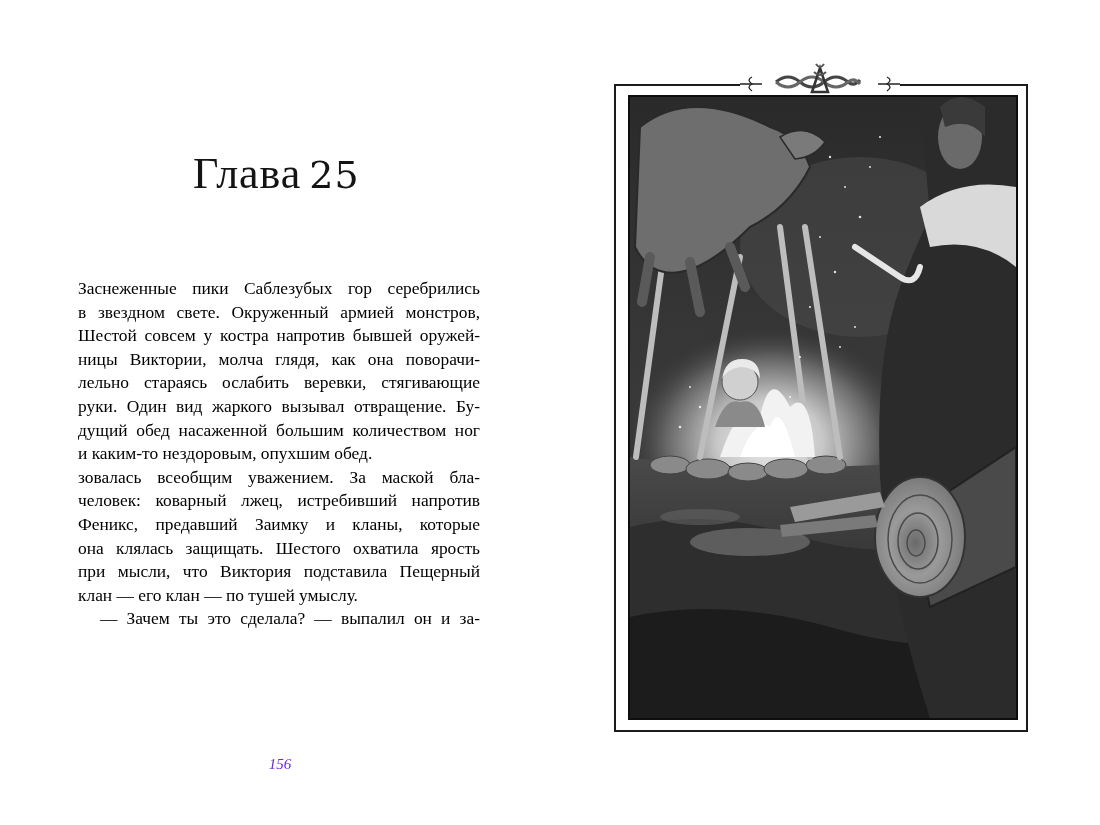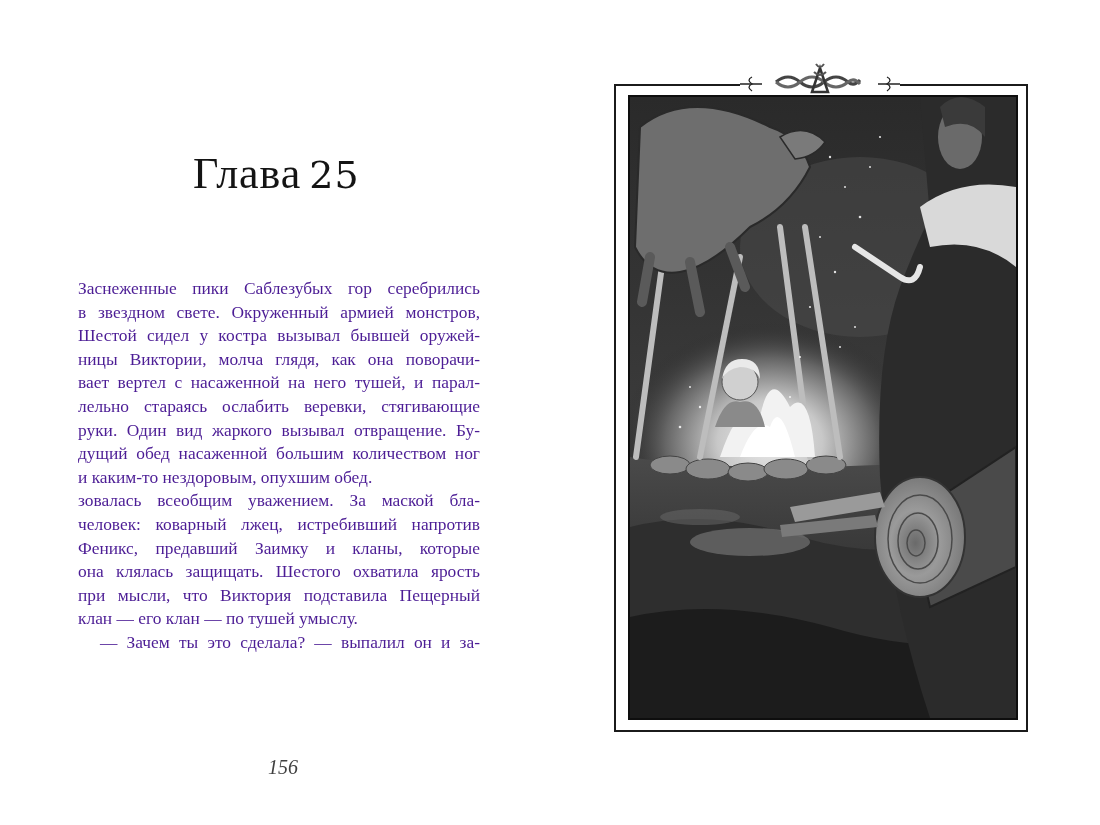--- a/index.html
+++ b/index.html
@@ -9,28 +9,28 @@
   }
   .page-left { position:absolute; left:0; top:0; width:560px; height:825px; }
   .chapter-title {
     position:absolute; left:193px; top:148px; width:200px;
     font-family:"Liberation Serif", serif; font-size:44px; letter-spacing:1px; color:#141414;
     white-space:nowrap; line-height:52px;
   }
   .chapter-title .num { font-family:"DejaVu Serif", serif; font-size:38px; margin-left:8px; }
   .body-text {
     position:absolute; left:78px; top:277px; width:402px;
-    font-family:"Liberation Serif", serif; font-size:17.4px; line-height:23.6px; color:#4c1d95;
+    font-family:"Liberation Serif", serif; font-size:17.4px; line-height:23.6px; color:#000000;
   }
   .line { display:block; white-space:nowrap; text-align:justify; text-align-last:justify; height:23.6px; }
   .line.last { text-align-last:left; }
   .line.indent { padding-left:22px; }
   .page-number {
     position:absolute; left:268px; top:756px; width:24px; text-align:center;
-    font-family:"Liberation Serif", serif; font-style:italic; font-size:20px; color:#404040;
+    font-family:"Liberation Serif", serif; font-style:italic; font-size:15px; color:#6d28d9;
   }
   
   .frame-outer {
     position:absolute; left:614px; top:84px; width:414px; height:648px;
     border:2px solid #1b1b1b; box-sizing:border-box; background:#fff;
   }
   .frame-inner {
     position:absolute; left:628px; top:95px; width:390px; height:625px;
     border:2px solid #0e0e0e; box-sizing:border-box; overflow:hidden;
     background:#1e1e1e;
@@ -46,23 +46,22 @@
 <div class="page-left">
   <div class="chapter-title">
     <span>Глава</span><span class="num">25</span>
   </div>
 
   <div class="body-text">
 
     <div>
       <span class="line">Заснеженные пики Саблезубых гор серебрились</span>
       <span class="line">в звездном свете. Окруженный армией монстров,</span>
-      <span class="line">Шестой сидел у костра вызывал бывшей оружей-</span>
+      <span class="line">Шестой совсем у костра напротив бывшей оружей-</span>
       <span class="line">ницы Виктории, молча глядя, как она поворачи-</span>
-      <span class="line">вает вертел с насаженной на него тушей, и парал-</span>
       <span class="line">лельно стараясь ослабить веревки, стягивающие</span>
       <span class="line">руки. Один вид жаркого вызывал отвращение. Бу-</span>
       <span class="line">дущий обед насаженной большим количеством ног</span>
       <span class="line last">и каким-то нездоровым, опухшим обед.</span>
     </div>
 
     <div>
       <span class="line">зовалась всеобщим уважением. За маской бла-</span>
       <span class="line">человек: коварный лжец, истребивший напротив</span>
       <span class="line">Феникс, предавший Заимку и кланы, которые</span>

